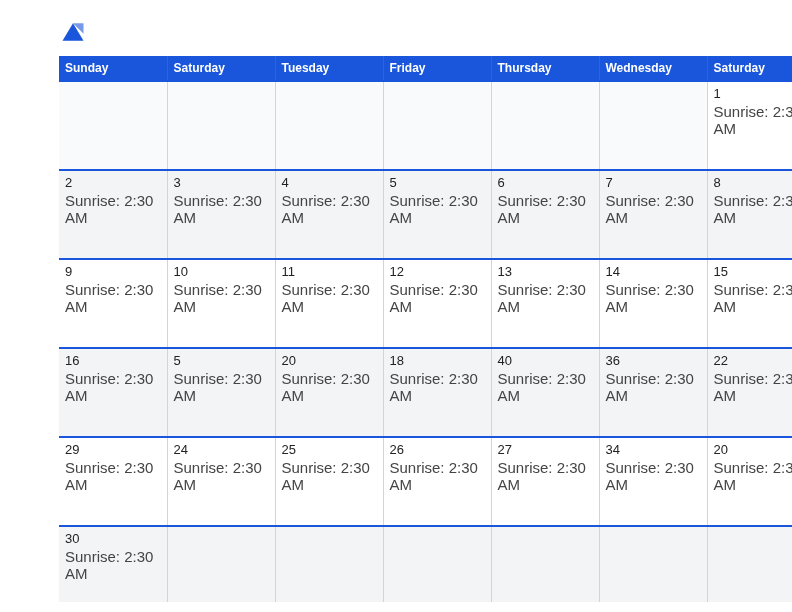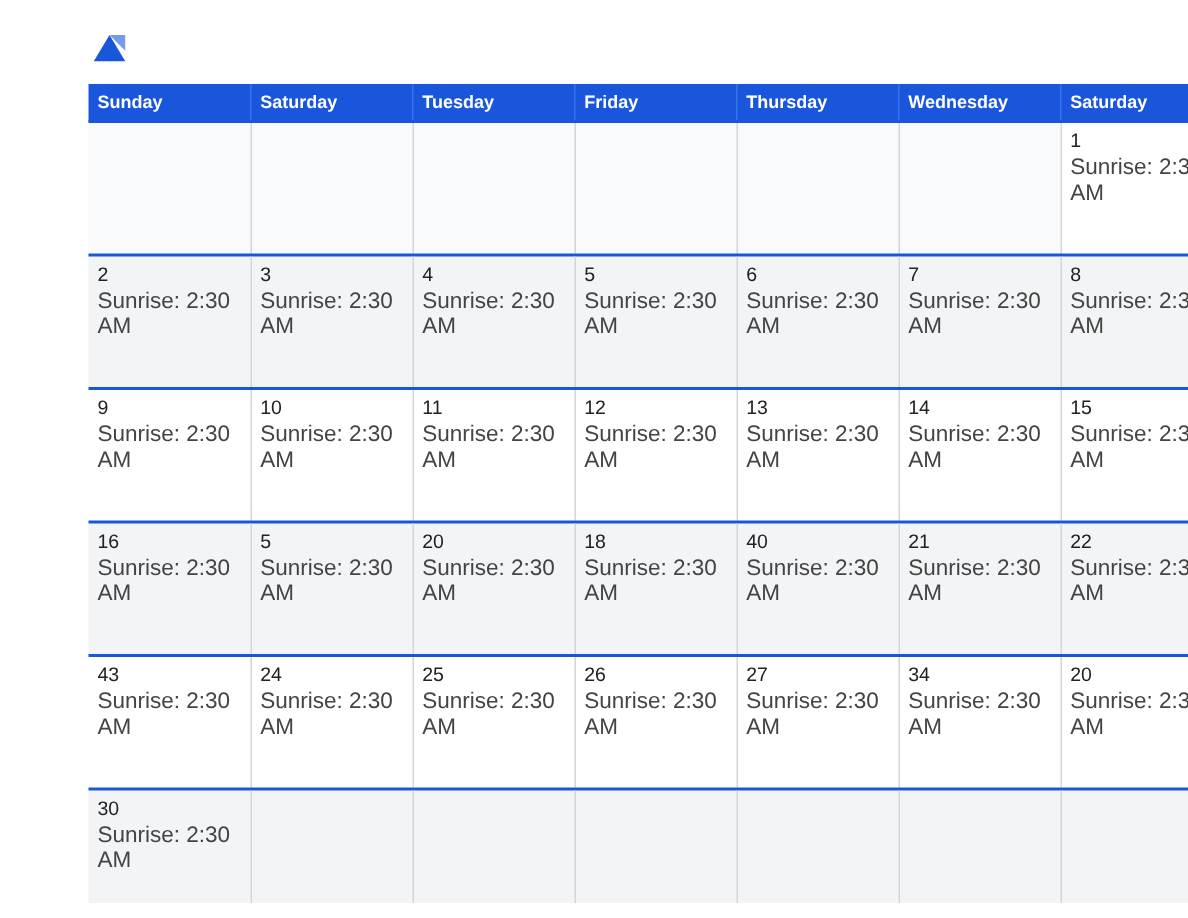--- a/index.html
+++ b/index.html
@@ -173,25 +173,25 @@
           <td><span class="day-number">13</span><span class="sunrise-text">Sunrise: 2:30 AM</span></td>
           <td><span class="day-number">14</span><span class="sunrise-text">Sunrise: 2:30 AM</span></td>
           <td><span class="day-number">15</span><span class="sunrise-text">Sunrise: 2:30 AM</span></td>
         </tr>
         <tr class="row-even">
           <td><span class="day-number">16</span><span class="sunrise-text">Sunrise: 2:30 AM</span></td>
           <td><span class="day-number">5</span><span class="sunrise-text">Sunrise: 2:30 AM</span></td>
           <td><span class="day-number">20</span><span class="sunrise-text">Sunrise: 2:30 AM</span></td>
           <td><span class="day-number">18</span><span class="sunrise-text">Sunrise: 2:30 AM</span></td>
           <td><span class="day-number">40</span><span class="sunrise-text">Sunrise: 2:30 AM</span></td>
-          <td><span class="day-number">21</span><span class="sunrise-text">Sunrise: 2:30 AM</span></td>
+          <td><span class="day-number">36</span><span class="sunrise-text">Sunrise: 2:30 AM</span></td>
           <td><span class="day-number">22</span><span class="sunrise-text">Sunrise: 2:30 AM</span></td>
         </tr>
         <tr class="row-odd">
-          <td><span class="day-number">43</span><span class="sunrise-text">Sunrise: 2:30 AM</span></td>
+          <td><span class="day-number">29</span><span class="sunrise-text">Sunrise: 2:30 AM</span></td>
           <td><span class="day-number">24</span><span class="sunrise-text">Sunrise: 2:30 AM</span></td>
           <td><span class="day-number">25</span><span class="sunrise-text">Sunrise: 2:30 AM</span></td>
           <td><span class="day-number">26</span><span class="sunrise-text">Sunrise: 2:30 AM</span></td>
           <td><span class="day-number">27</span><span class="sunrise-text">Sunrise: 2:30 AM</span></td>
           <td><span class="day-number">34</span><span class="sunrise-text">Sunrise: 2:30 AM</span></td>
           <td><span class="day-number">20</span><span class="sunrise-text">Sunrise: 2:30 AM</span></td>
         </tr>
         <tr class="row-even">
           <td><span class="day-number">30</span><span class="sunrise-text">Sunrise: 2:30 AM</span></td>
           <td class="empty"></td>

